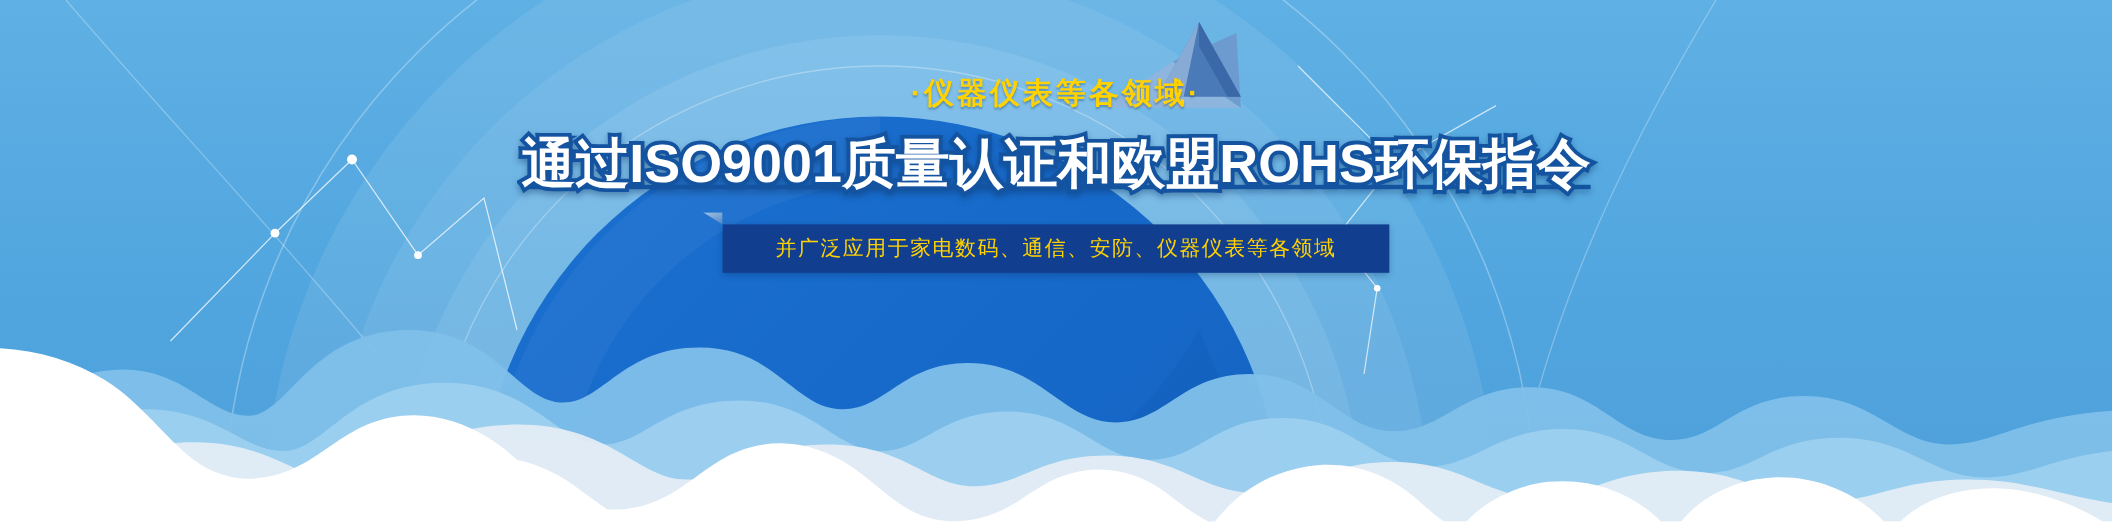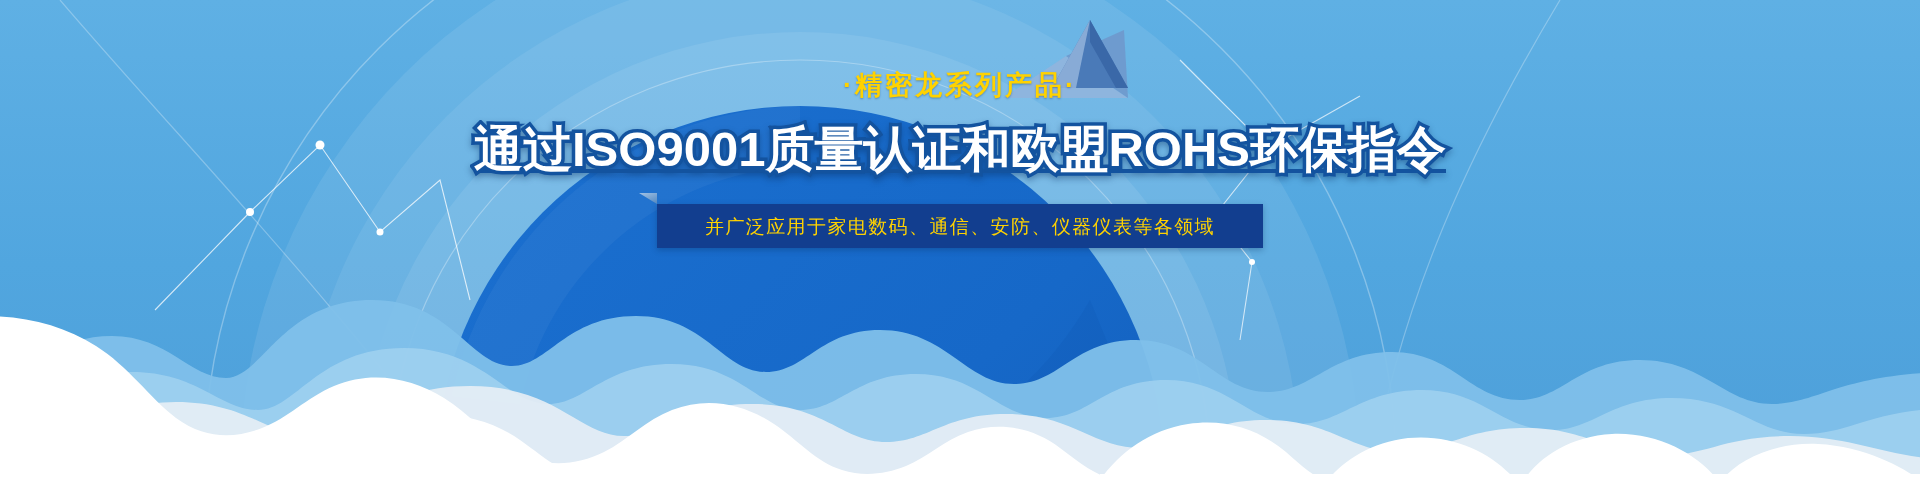--- a/index.html
+++ b/index.html
@@ -163,21 +163,21 @@
       <circle cx="1252" cy="262" r="3"></circle>
     </g>
 
     <g stroke="#ffffff" stroke-opacity="0.28" stroke-width="1.2" fill="none">
       <path d="M60 0 C 180 140 300 260 470 480"></path>
       <path d="M1560 0 C 1470 150 1400 300 1370 480"></path>
     </g>
   </svg>
 
   <div id="content">
-    <div id="eyebrow">·精密龙系列产品·</div>
+    <div id="eyebrow">·仪器仪表等各领域·</div>
 
     <div id="headline-wrap">
       <div id="headline">通过ISO9001质量认证和欧盟ROHS环保指令</div>
     </div>
 
     <div id="ribbon">
       <span id="ribbon-fold"></span>
       <span id="ribbon-text">并广泛应用于家电数码、通信、安防、仪器仪表等各领域</span>
     </div>
   </div>

